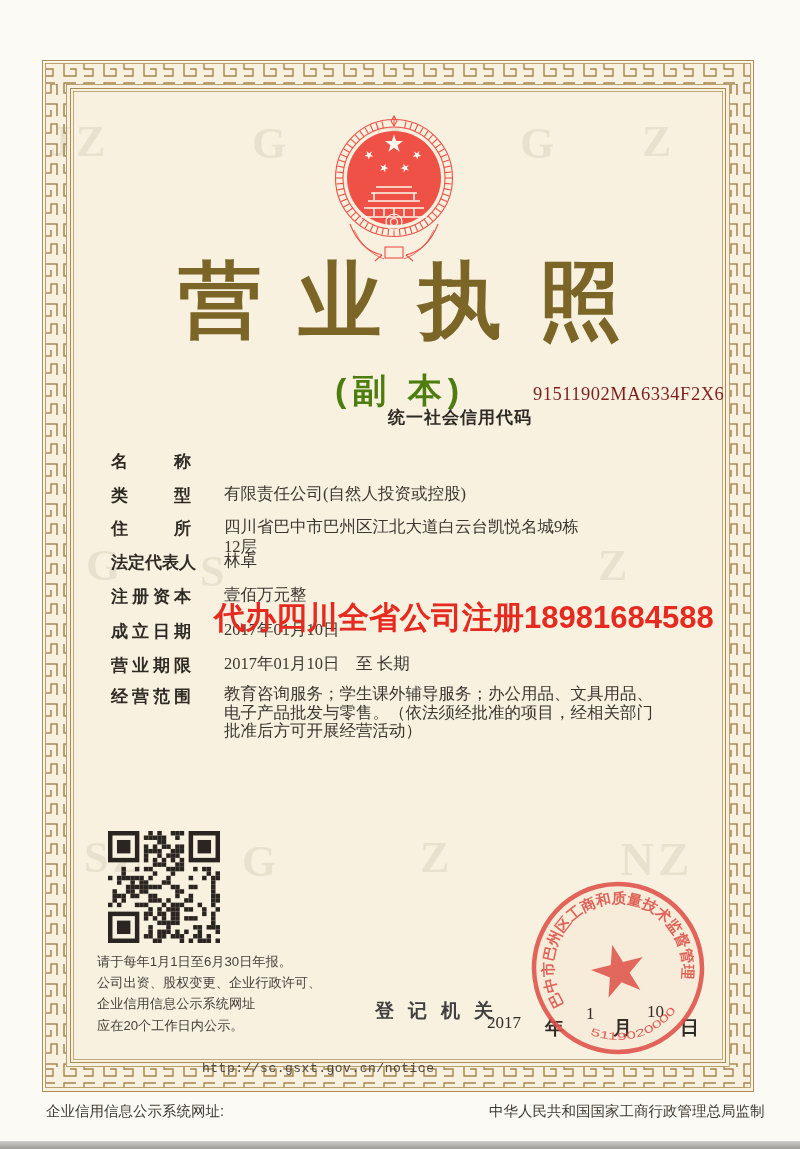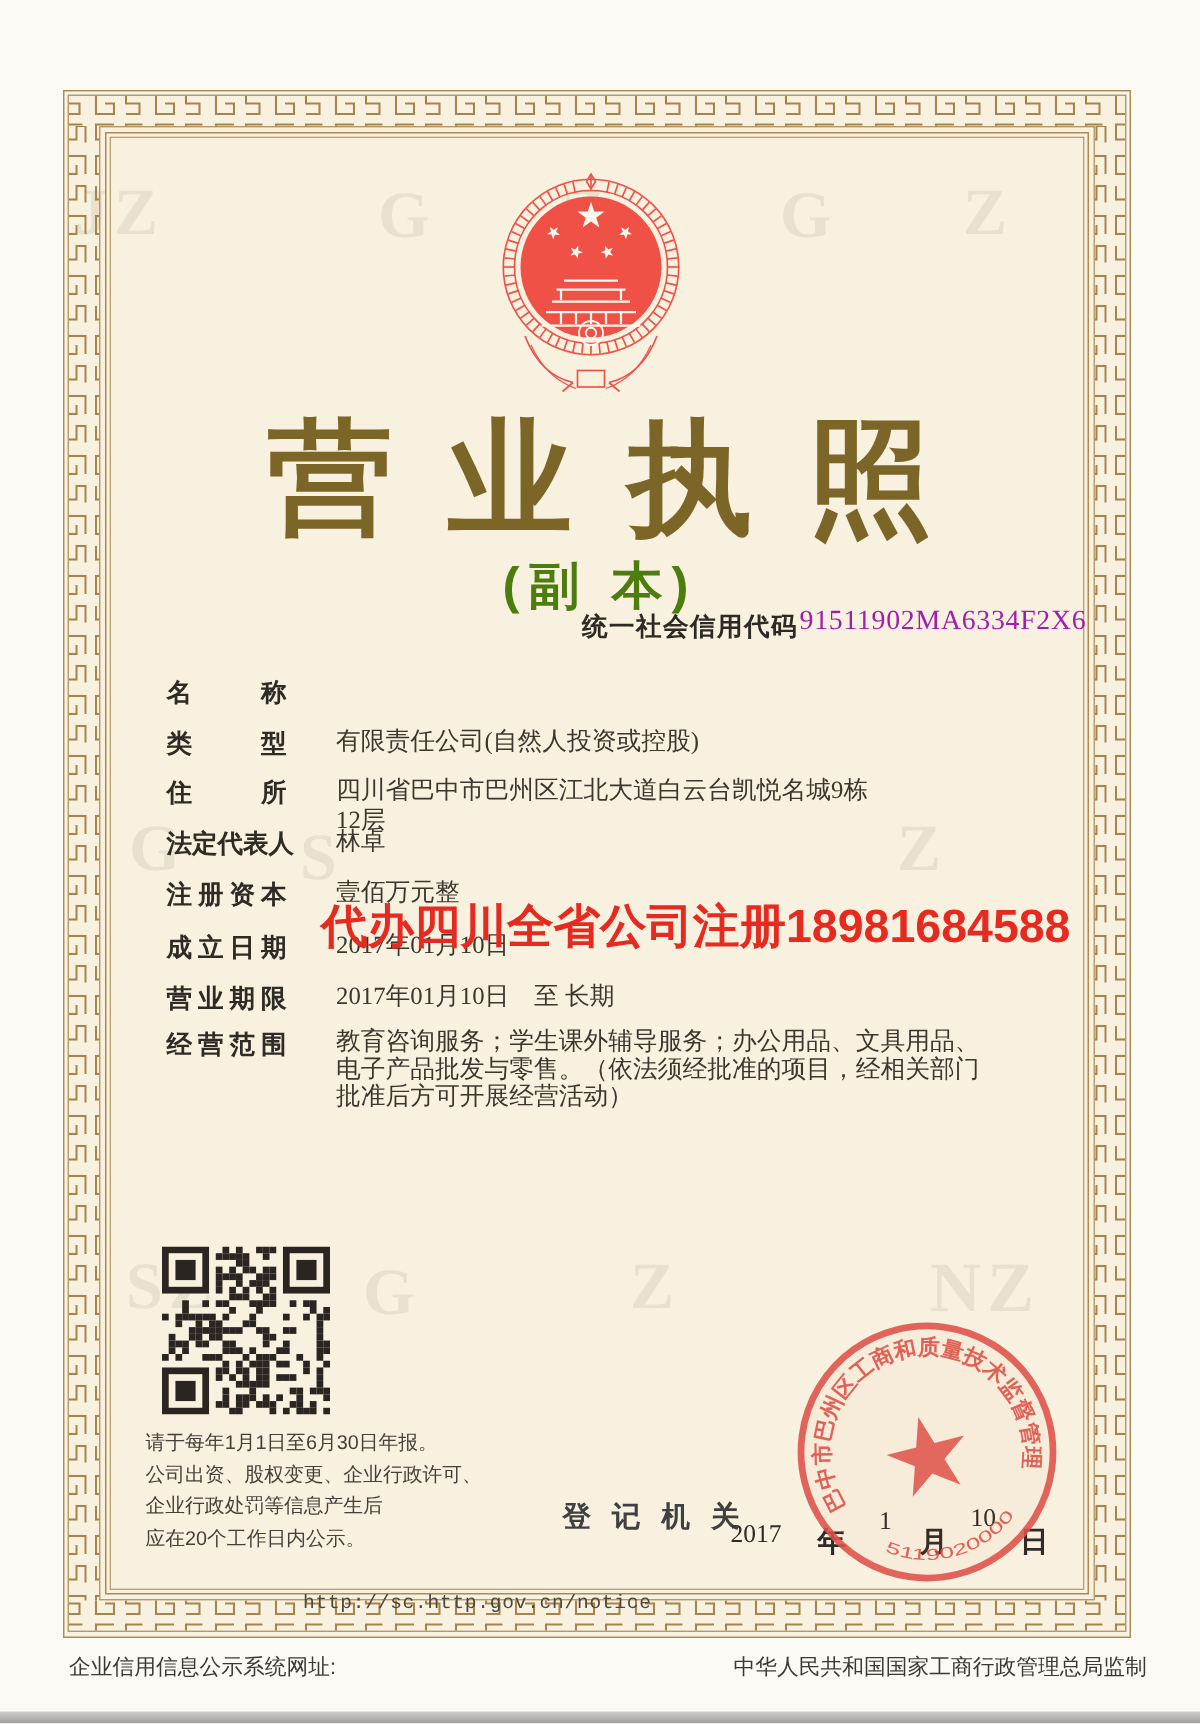--- a/index.html
+++ b/index.html
@@ -7,26 +7,26 @@
         font-family:"Liberation Sans","DejaVu Sans",sans-serif;color:#35302a;}
   .abs{position:absolute;}
   
   .paper-inner{left:44px;top:62px;width:708px;height:1029px;background:#f8f1e0;z-index:0;}
   .frame-svg{left:0;top:0;z-index:2;pointer-events:none;}
   .ghost{z-index:1;font-family:"Liberation Serif","DejaVu Serif",serif;font-weight:700;
          color:rgba(150,140,115,0.16);letter-spacing:4px;}
   
   .emblem{left:330px;top:114px;z-index:3;}
   
-  .title{left:0;top:274px;width:800px;text-align:center;font-size:83px;line-height:90px;
+  .title{left:0;top:256px;width:800px;text-align:center;font-size:83px;line-height:90px;
          font-weight:900;color:#7c6627;letter-spacing:37px;text-indent:37px;z-index:3;}
   .subtitle{left:0;top:368px;width:800px;text-align:center;font-size:34px;font-weight:700;
             color:#4d7c0f;letter-spacing:6px;z-index:3;}
   .cc-label{left:388px;top:406px;font-size:17px;font-weight:700;color:#2d2923;letter-spacing:1px;z-index:3;}
-  .cc-code{left:533px;top:404px;font-size:18.5px;color:#a21caf;letter-spacing:0.5px;z-index:3;
+  .cc-code{left:533px;top:384px;font-size:18.5px;color:#7f1d1d;letter-spacing:0.5px;z-index:3;
            font-family:"Liberation Serif","DejaVu Serif",serif;}
   
   .field-row{position:absolute;left:111px;display:flex;align-items:flex-start;z-index:3;}
   .flabel{display:flex;justify-content:space-between;width:80px;font-size:17px;font-weight:700;
           color:#2e2a24;flex:0 0 80px;}
   .fval{margin-left:33px;width:505px;font-size:16.5px;color:#3b362e;
         font-family:"Liberation Serif","DejaVu Serif",serif;}
   .fval div{line-height:20px;}
   .fval.tight div{line-height:18.5px;}
   
@@ -496,21 +496,21 @@
       <rect x="85.12" y="4.48" width="22.400000000000002" height="22.400000000000002" fill="#f8f1e0"></rect>
       <rect x="89.60000000000001" y="8.96" width="13.440000000000001" height="13.440000000000001" fill="#2a2520"></rect>
       <rect x="0" y="80.64000000000001" width="31.360000000000003" height="31.360000000000003" fill="#2a2520"></rect>
       <rect x="4.48" y="85.12" width="22.400000000000002" height="22.400000000000002" fill="#f8f1e0"></rect>
       <rect x="8.96" y="89.60000000000001" width="13.440000000000001" height="13.440000000000001" fill="#2a2520"></rect>
     </svg>
 
   <div class="abs note" id="note-layer">
       <div>请于每年1月1日至6月30日年报。</div>
       <div>公司出资、股权变更、企业行政许可、</div>
-      <div>企业行政处罚等信息产生后</div>
+      <div>企业信用信息公示系统网址</div>
       <div>应在20个工作日内公示。</div>
     </div>
 
   <div class="abs authority">登记机关</div>
   <span class="date-part d-num dp-year">2017</span>
   <span class="date-part d-cjk dp-yearu">年</span>
   <span class="date-part d-num dp-month">1</span>
   <span class="date-part d-cjk dp-monthu">月</span>
   <span class="date-part d-num dp-day">10</span>
   <span class="date-part d-cjk dp-dayu">日</span>
@@ -523,18 +523,18 @@
     <circle cx="0" cy="0" r="84" fill="rgba(240,100,90,0.05)" stroke="#e05048" stroke-width="4.5"></circle>
     <polygon fill="#e0564c" points="0.00,-24.00 6.29,-4.66 26.63,-4.65 10.18,7.31 16.46,26.65 0.00,14.70 -16.46,26.65 -10.18,7.31 -26.63,-4.65 -6.29,-4.66"></polygon>
     <text font-size="14.5" fill="#dd4f44" font-weight="700" font-family="Liberation Sans, DejaVu Sans, sans-serif">
       <textPath href="#ring-arc" textLength="268" lengthAdjust="spacingAndGlyphs">巴中市巴州区工商和质量技术监督管理局</textPath>
     </text>
     <text font-size="10.5" fill="#dd4f44" font-family="Liberation Sans, DejaVu Sans, sans-serif">
       <textPath href="#serial-arc" textLength="126" lengthAdjust="spacingAndGlyphs">5119020000227</textPath>
     </text>
   </svg>
 
-  <div class="abs url">http://sc.http.gov.cn/notice</div>
+  <div class="abs url">http://sc.gsxt.gov.cn/notice</div>
   <div class="abs foot-left">企业信用信息公示系统网址:</div>
   <div class="abs foot-right">中华人民共和国国家工商行政管理总局监制</div>
 
   <div class="abs scan-strip"></div>
 </div>
 
 </body></html>

